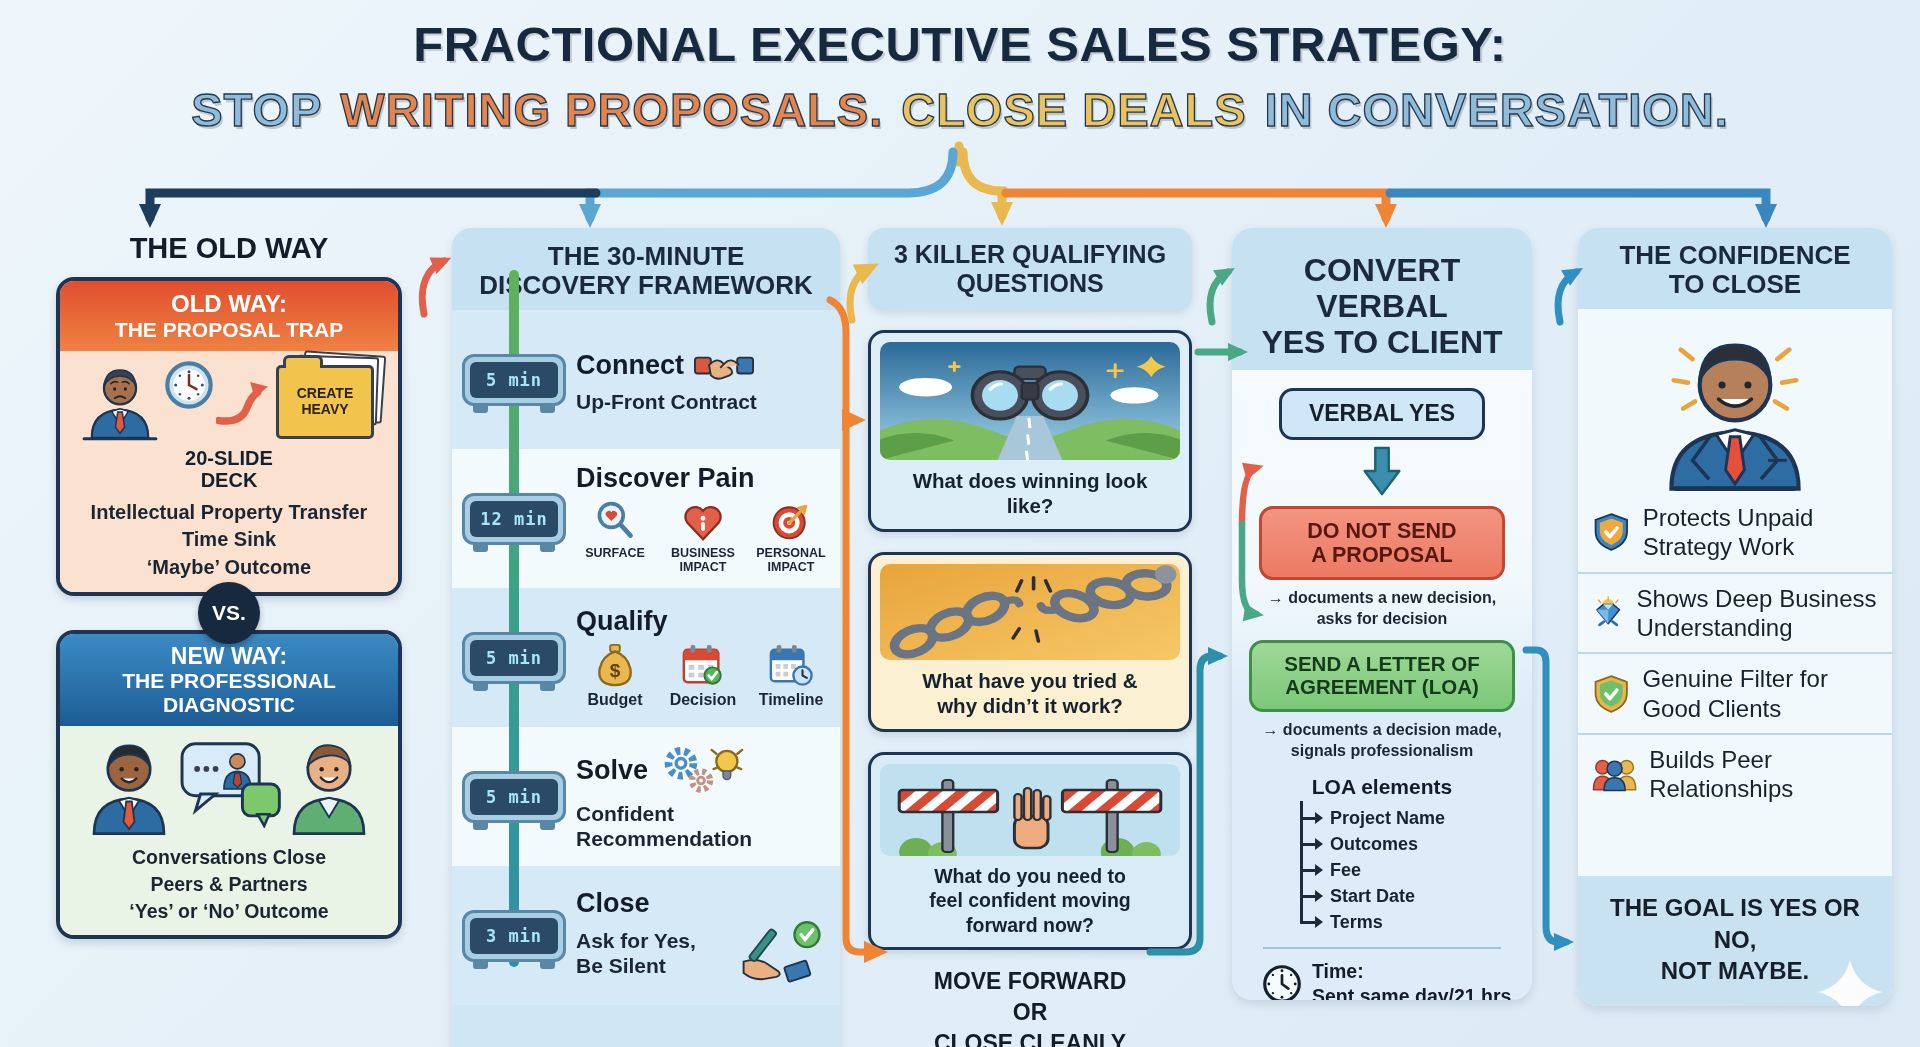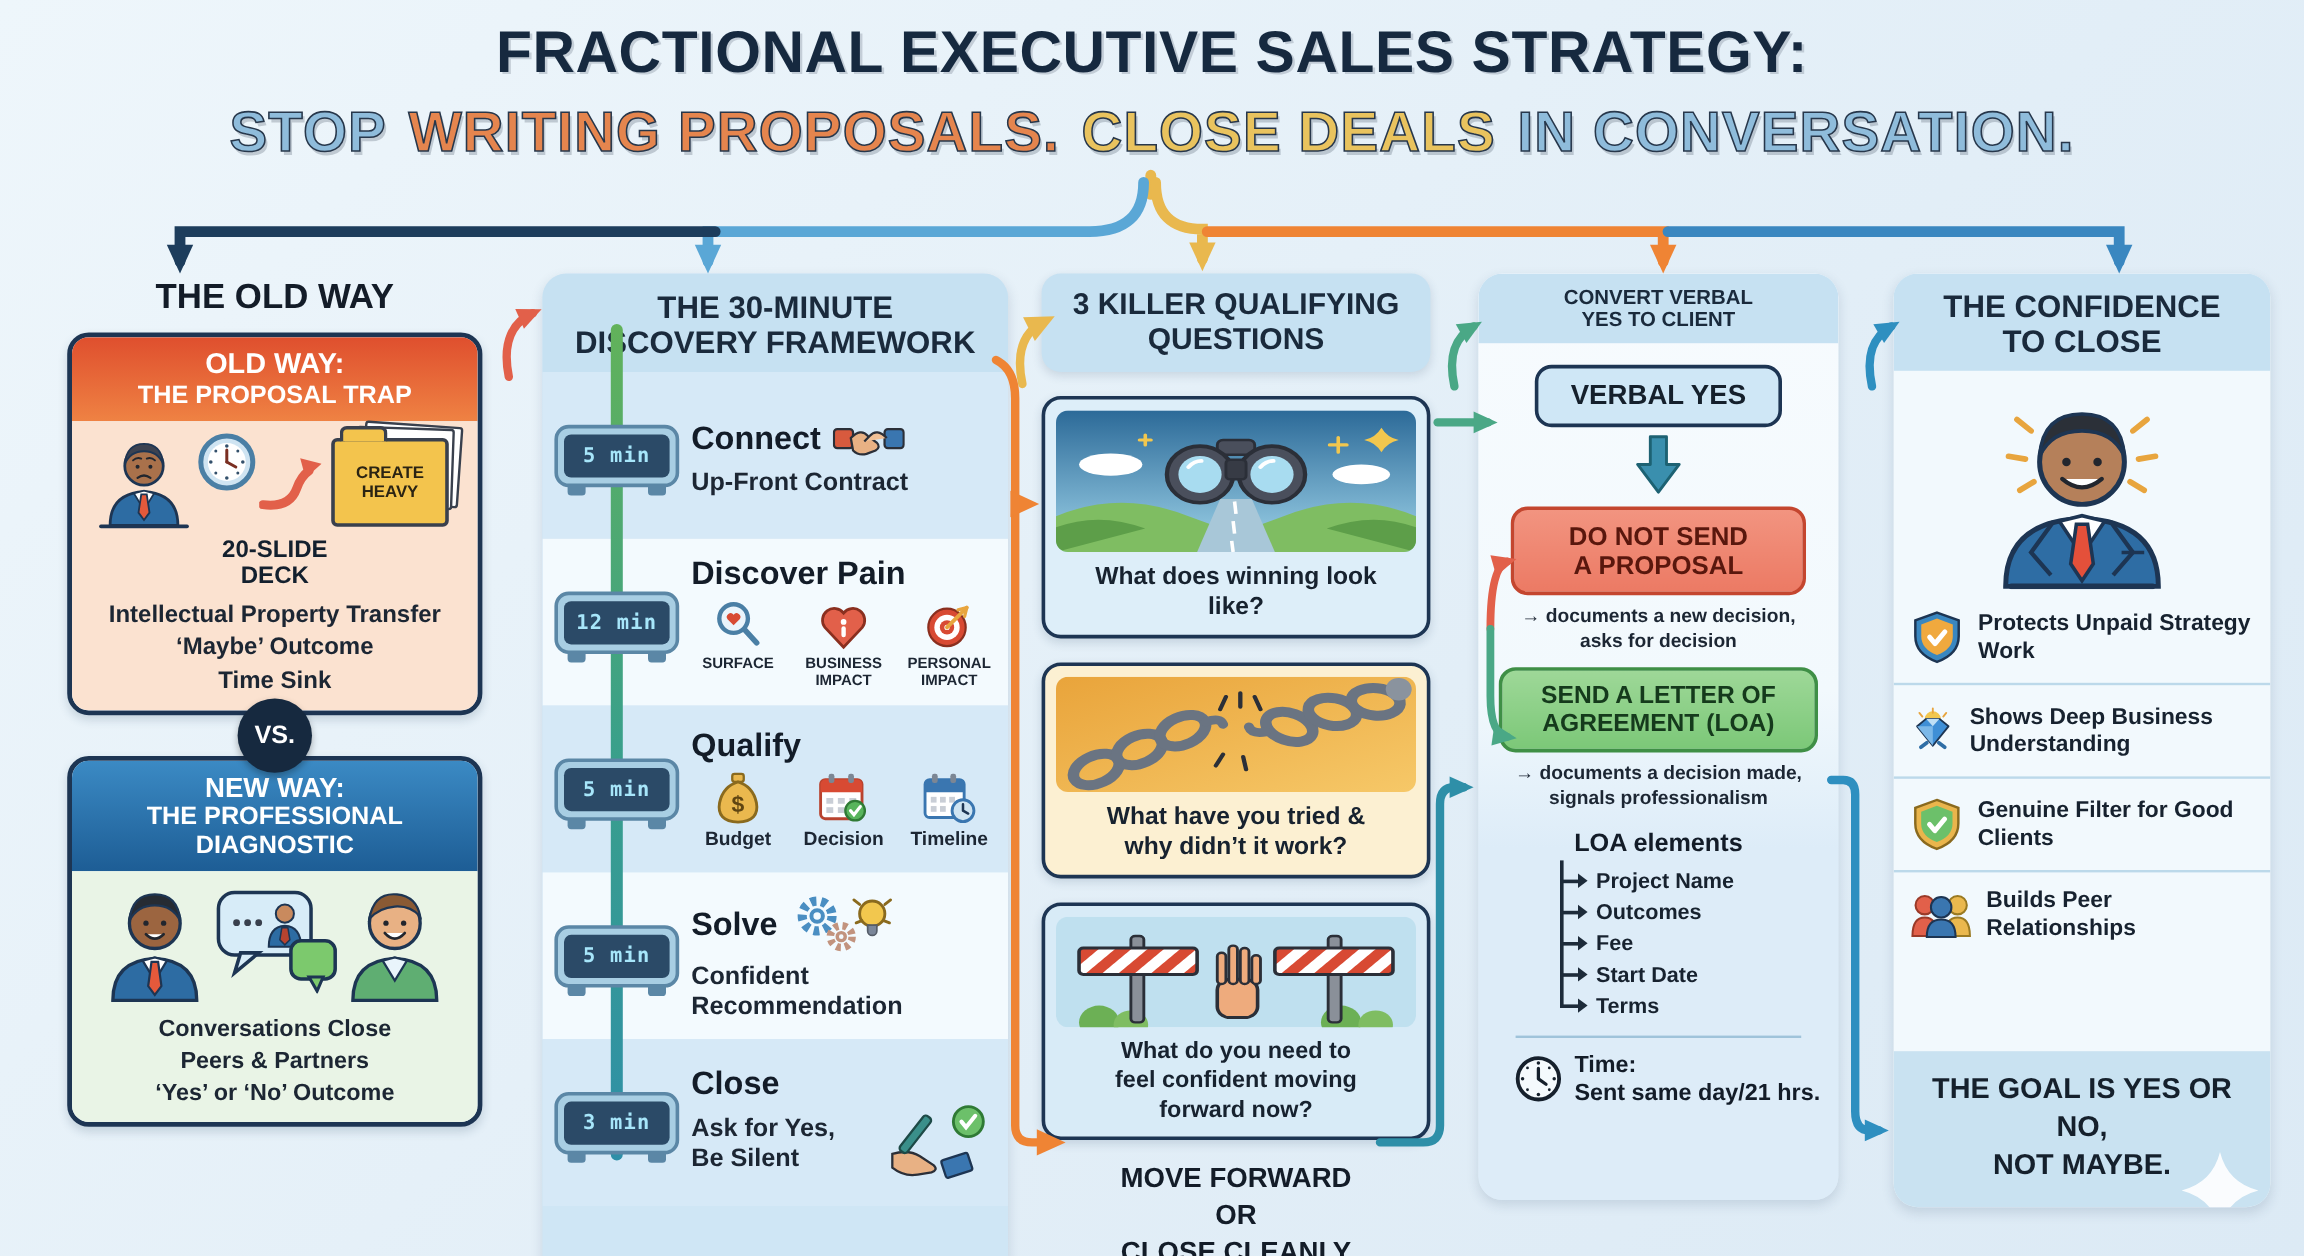--- a/index.html
+++ b/index.html
@@ -59,21 +59,21 @@
   
   .col3{left:868px;top:228px;width:324px;}
   .c3-head{background:#c6e1f2;border-radius:16px;text-align:center;font-weight:800;font-size:25px;color:#1a2a3c;padding:12px 4px;line-height:1.15;box-shadow:0 3px 8px rgba(40,70,100,.15);}
   .qcard{border:3.5px solid #1d3553;border-radius:16px;margin-top:20px;padding:9px 9px 10px;box-shadow:0 3px 8px rgba(40,70,100,.16);}
   .qcard .scene{border-radius:10px;overflow:hidden;display:block;}
   .q-text{text-align:center;font-weight:800;font-size:20.5px;color:#17222f;line-height:1.25;margin-top:8px;}
   .q1{background:#ddeef9;} .q2{background:#fcf0d2;} .q3{background:#d8ebf7;}
   .c3-footer{text-align:center;font-weight:800;font-size:23px;color:#131c28;line-height:1.35;margin-top:16px;}
   
   .col4{left:1232px;top:228px;width:300px;height:772px;background:linear-gradient(180deg,#f7fbfe 0%,#f2f9fd 45%,#ddecf8 62%,#ddecf8 100%);}
-  .col4 .phead{font-size:17px;padding-top:10px;}
+  .col4 .phead{font-size:32px;padding-top:25px;}
   .c4-body{display:flex;flex-direction:column;align-items:center;padding:18px 12px 0;}
   .box{border-radius:14px;text-align:center;font-weight:800;line-height:1.12;padding:10px 12px;}
   .box-verbal{background:#cfe7f6;border:3.5px solid #1d3553;color:#15202c;font-size:23px;width:176px;}
   .box-red{background:linear-gradient(180deg,#f29480,#ec7a64);border:3.5px solid #c4462f;color:#59170d;font-size:21.5px;width:216px;margin-top:4px;}
   .box-green{background:linear-gradient(180deg,#9ed898,#7cc878);border:3.5px solid #3f8f46;color:#153a1c;font-size:20.5px;width:236px;margin-top:10px;}
   .note{text-align:center;font-weight:700;font-size:16px;color:#1c2633;line-height:1.3;margin-top:8px;}
   .down-arrow{margin:6px 0 4px;}
   .loa-title{font-weight:800;font-size:21px;color:#131c28;margin:14px 0 4px;align-self:center;}
   .loa-list{position:relative;align-self:flex-start;margin-left:56px;padding-left:0;list-style:none;margin-top:2px;margin-bottom:0;}
   .loa-list::before{content:"";position:absolute;left:0;top:-4px;bottom:13px;width:3px;background:#1d2b3a;}
@@ -82,21 +82,21 @@
   .loa-list li::after{content:"";position:absolute;left:15px;top:7px;border-left:8px solid #1d2b3a;border-top:6px solid transparent;border-bottom:6px solid transparent;}
   .c4-divider{width:86%;height:2px;background:#9fc3da;margin:12px auto 10px;}
   .time-row{display:flex;align-items:center;gap:10px;align-self:flex-start;margin-left:18px;}
   .time-text{font-weight:800;font-size:19.5px;color:#131c28;line-height:1.25;}
   
   .col5{left:1578px;top:228px;width:314px;height:778px;background:#f2f9fd;display:flex;flex-direction:column;}
   .col5 .phead{font-size:26px;padding-top:13px;}
   .c5-man{display:flex;justify-content:center;padding:10px 0 2px;}
   .benefit{display:flex;align-items:center;gap:12px;padding:10px 14px;}
   .benefit + .benefit{border-top:2px solid #bcd9ea;}
-  .benefit .b-text{font-weight:700;font-size:19px;color:#17222f;line-height:1.22;}
+  .benefit .b-text{font-weight:400;font-size:24px;color:#17222f;line-height:1.22;}
   .c5-footer{margin-top:auto;background:#c9e2f1;text-align:center;font-weight:800;font-size:24px;color:#15202c;line-height:1.3;padding:16px 8px 20px;position:relative;}
   .c5-sparkle{position:absolute;right:10px;bottom:-18px;}
 </style>
 </head>
 <body>
 
 <div id="canvas">
 
   <div class="title-wrap">
     <div class="title-line1">FRACTIONAL EXECUTIVE SALES STRATEGY:</div>
@@ -208,22 +208,22 @@
               <span>HEAVY</span>
             </div>
           </div>
         </div>
         <div class="deck-caption">
           <span>20-SLIDE</span><br>
           <span>DECK</span>
         </div>
         <div class="card-bullets">
           <div>Intellectual Property Transfer</div>
+          <div>Time Sink</div>
           <div>‘Maybe’ Outcome</div>
-          <div>Time Sink</div>
         </div>
       </div>
     </div>
 
     <div class="vs-wrap">
       <div class="vs-circle">VS.</div>
     </div>
 
     <div class="card">
       <div class="card-head new-head">

